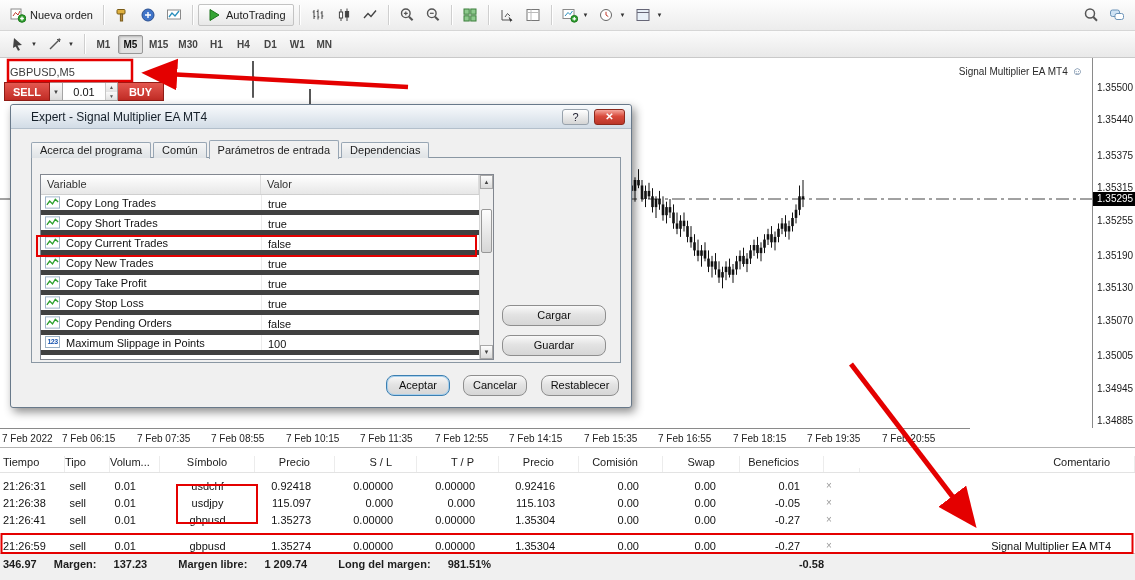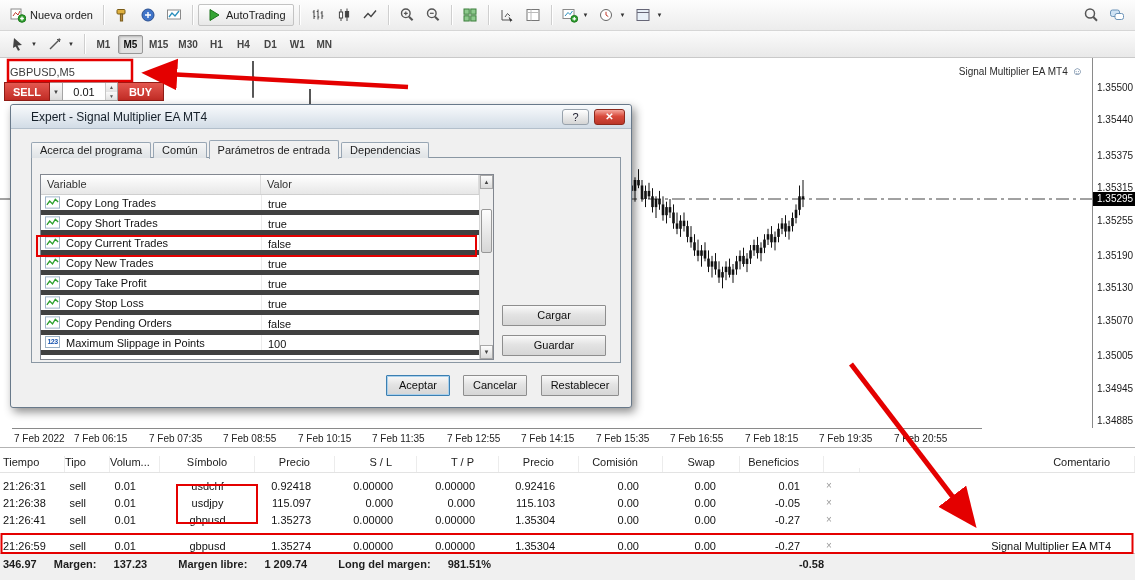--- a/index.html
+++ b/index.html
@@ -27,21 +27,21 @@
     box-shadow:inset 1px 1px 2px rgba(0,0,0,.18); color:#101010; }
 
   
   .chart-area { position:absolute; top:58px; left:0; width:1135px; height:389px; background:#fff; }
   #plot-svg { position:absolute; top:0; left:0; }
   .price-axis { position:absolute; top:0; right:0; width:43px; height:370px;
     border-left:1px solid #8a8a8a; background:#fff; }
   .pa-label { position:absolute; left:4px; font-size:10px; color:#1a1a1a; }
   .price-tag { position:absolute; left:0; width:61px; height:14px; background:#000; color:#fff;
     font-size:10px; line-height:14px; padding-left:4px; }
-  .time-axis { position:absolute; left:12px; bottom:0; width:970px; height:19px;
+  .time-axis { position:absolute; left:0; bottom:0; width:970px; height:19px;
     border-top:1px solid #8a8a8a; background:#fff; }
   .ta-label { position:absolute; top:4px; font-size:10px; color:#222; white-space:nowrap; }
   .symbol-label { position:absolute; top:8px; left:10px; font-size:11px; color:#3c3c3c; }
   .ea-label { position:absolute; top:7px; right:52px; font-size:10px; color:#2b2b2b; display:flex; gap:4px; align-items:center; }
   .ea-smiley { font-size:11px; color:#4f6d8f; }
 
   .one-click { position:absolute; top:24px; left:4px; display:flex; height:19px; }
   .btn-sell,.btn-buy { width:46px; display:flex; align-items:center; justify-content:center;
     background:linear-gradient(#e4574f,#c02c25); color:#fff; font-weight:bold; font-size:11px;
     border:1px solid #8f1c16; }
@@ -86,21 +86,21 @@
   .n123 { display:inline-block; width:15px; height:12px; border:1px solid #9ab0c4; background:#fff;
     font-size:7px; font-weight:bold; color:#1a56b0; text-align:center; line-height:10px; letter-spacing:-.5px; }
   .pt-scroll { position:absolute; top:0; right:0; width:14px; height:100%;
     background:#f0f0f0; border-left:1px solid #d5d5d5; }
   .sb-btn { position:absolute; left:0; width:13px; height:14px; background:linear-gradient(#fdfdfd,#dadada);
     border:1px solid #a8a8a8; font-size:6px; color:#444; text-align:center; line-height:12px; }
   .sb-up { top:0; } .sb-down { bottom:0; }
   .sb-thumb { position:absolute; top:34px; left:1px; width:11px; height:44px;
     background:linear-gradient(#fdfdfd,#d6d6d6); border:1px solid #989898; border-radius:2px; }
   .btn-win { position:absolute; height:21px; background:linear-gradient(#f9f9f9,#e3e3e3 45%,#d6d6d6);
-    border:1px solid #8e8e8e; border-radius:1px; font-size:11px; color:#0f0f0f; text-align:center; line-height:19px; }
+    border:1px solid #8e8e8e; border-radius:8px; font-size:11px; color:#0f0f0f; text-align:center; line-height:19px; }
   .btn-cargar { right:14px; top:147px; width:104px; }
   .btn-guardar { right:14px; top:177px; width:104px; }
   .btn-aceptar { left:375px; top:270px; width:64px; border-color:#3c7fb1; box-shadow:inset 0 0 0 1px #a9d0ec; }
   .btn-cancelar { left:452px; top:270px; width:64px; }
   .btn-restablecer { left:530px; top:270px; width:78px; }
 
   
   .terminal { position:absolute; top:447px; left:0; width:1135px; height:133px; background:#fff;
     border-top:1px solid #b3b3b3; font-size:11px; color:#111; }
   .t-grid { display:grid; grid-template-columns:65px 45px 50px 95px 80px 82px 82px 80px 84px 77px 84px 36px 1fr; }

